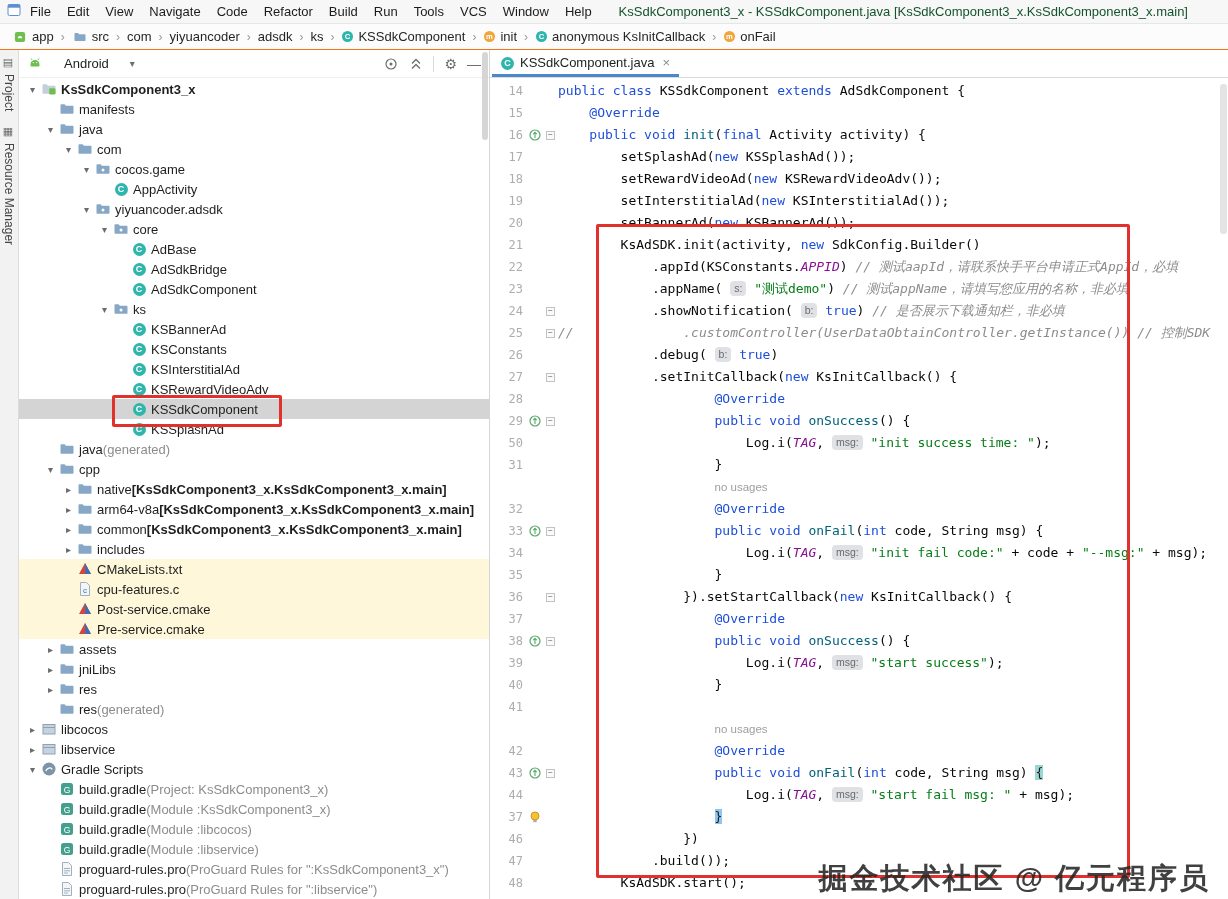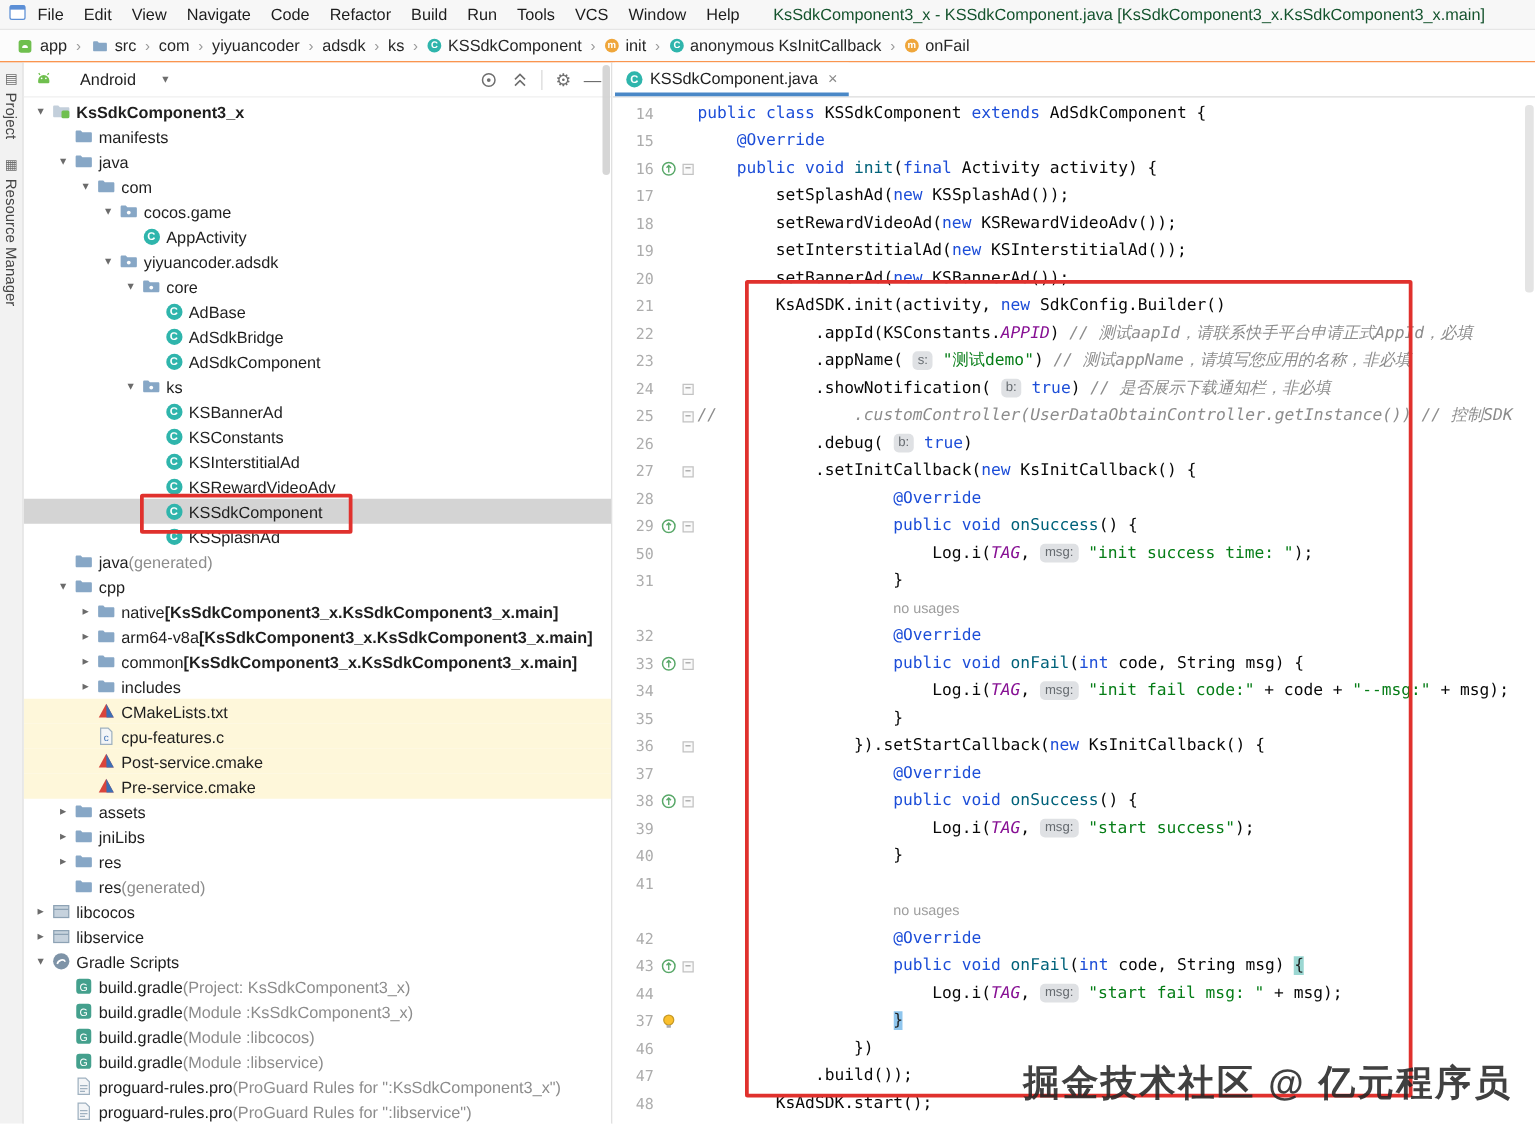--- a/index.html
+++ b/index.html
@@ -75,21 +75,21 @@
     font-size:10.5px;font-family:"Liberation Sans",sans-serif;padding:0 4px;line-height:15px;
     vertical-align:1px}
   .tk-b{background:#9BD7D2}
   .tk-B{background:#8FC6EE}
   .ed-scroll{position:absolute;right:1px;top:34px;width:7px;height:150px;background:#E4E4E4;
     border-radius:3px}
   
   .anno{position:absolute;border:3px solid #E0312D;border-radius:2px;pointer-events:none}
   .anno-tree{left:112px;top:395px;width:170px;height:32px}
   .anno-editor{left:596px;top:224px;width:534px;height:654px}
-  .watermark{position:absolute;right:18px;bottom:12px;font-size:29px;font-weight:bold;
+  .watermark{position:absolute;right:18px;bottom:0;font-size:29px;font-weight:bold;
     color:#262626;opacity:.88;letter-spacing:2px;white-space:nowrap}
 </style>
 </head>
 <body>
 
 <div class="menubar">
   <span id="win-icon"><svg width="16" height="16" viewBox="0 0 16 16" xmlns="http://www.w3.org/2000/svg">
         <rect x="2" y="2.5" width="12" height="11" rx="1.5" fill="#fff" stroke="#5C8FD6"></rect>
         <rect x="2" y="2.5" width="12" height="3.2" fill="#5C8FD6"></rect>
       </svg></span>

